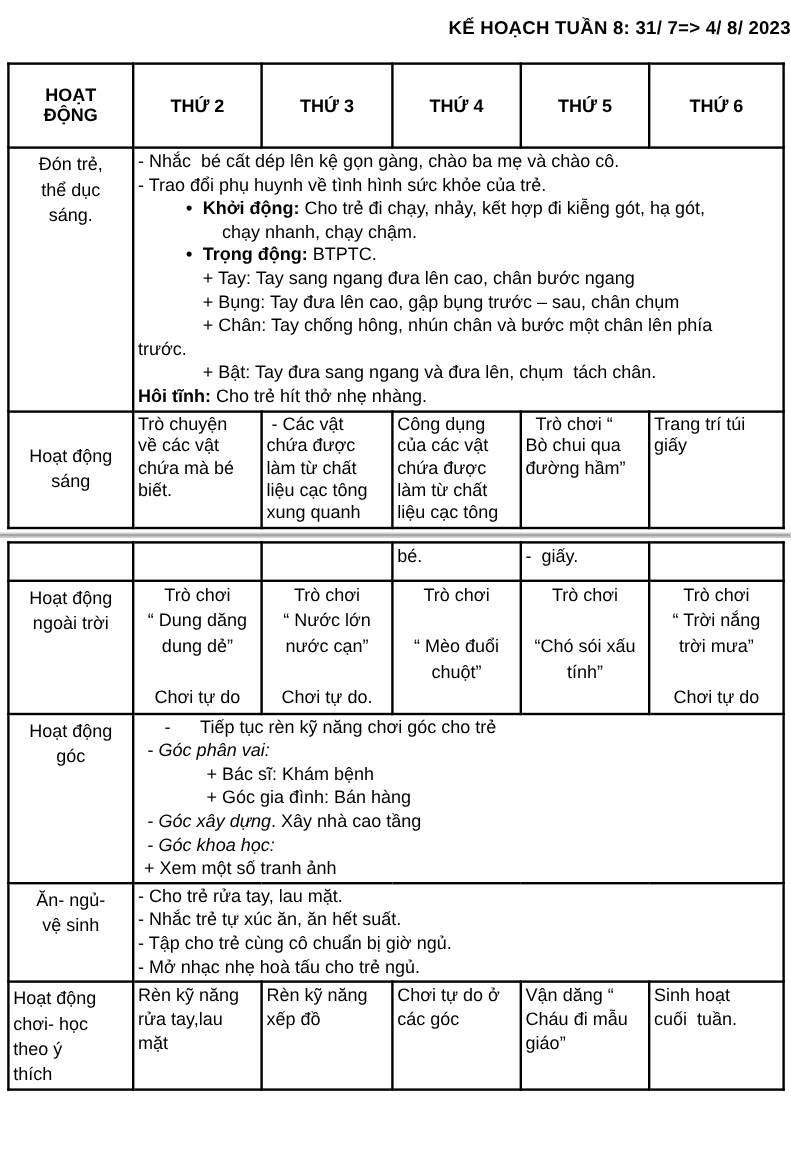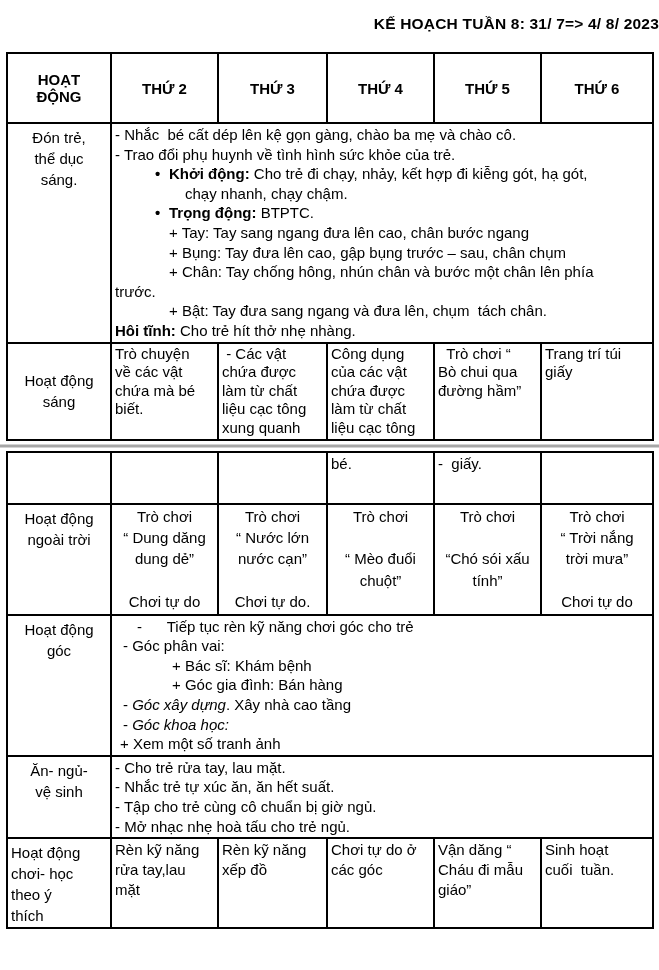--- a/index.html
+++ b/index.html
@@ -136,21 +136,21 @@
   <table class="t t2">
     <colgroup>
       <col style="width:104px">
         <col style="width:107px">
         <col style="width:109px">
       <col style="width:107px">
         <col style="width:107px">
         <col style="width:112px">
     </colgroup>
     <tbody>
-        <tr class="controw" style="height:52px">
+        <tr class="controw" style="height:32px">
       <td class="lbl"></td>
       <td class="daycell">
             <div class="ln">&nbsp;</div>
           </td>
       <td class="daycell">
             <div class="ln">&nbsp;</div>
           </td>
       <td class="daycell">
             <div class="ln">bé.</div>
           </td>
@@ -196,21 +196,21 @@
             <div class="ln">trời mưa”</div>
             <div class="ln">&nbsp;</div>
             <div class="ln">Chơi tự do</div>
           </td>
     </tr>
     <tr style="height:137px">
       <td class="lbl">Hoạt động
 góc</td>
       <td class="merged" colspan="5">
             <div class="ln indent1"><span>-      Tiếp tục rèn kỹ năng chơi góc cho trẻ</span></div>
-            <div class="ln indent0"><span>- </span><span style="">Góc phân vai:</span></div>
+            <div class="ln indent0"><span>- </span><span style="font-style: italic;">Góc phân vai:</span></div>
             <div class="ln plus2"><span>+ Bác sĩ: Khám bệnh</span></div>
             <div class="ln plus2"><span>+ Góc gia đình: Bán hàng</span></div>
             <div class="ln indent0"><span>- </span><span style="font-style: italic;">Góc xây dựng</span><span>. Xây nhà cao tầng</span></div>
             <div class="ln indent0"><span>- </span><span style="font-style: italic;">Góc khoa học:</span></div>
             <div class="ln indent-xs"><span>+ Xem một số tranh ảnh</span></div>
           </td>
     </tr>
     <tr style="height:81px">
       <td class="lbl">Ăn- ngủ-
 vệ sinh</td>

